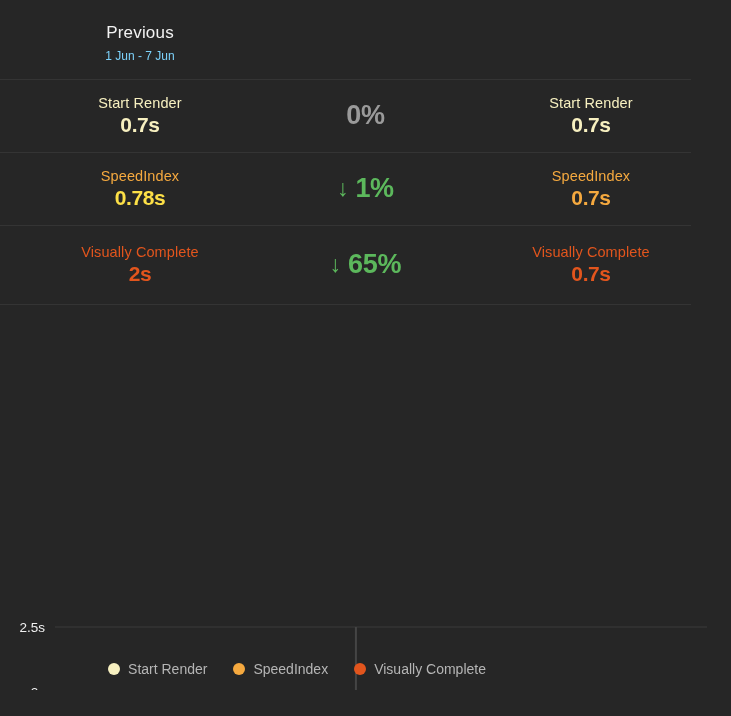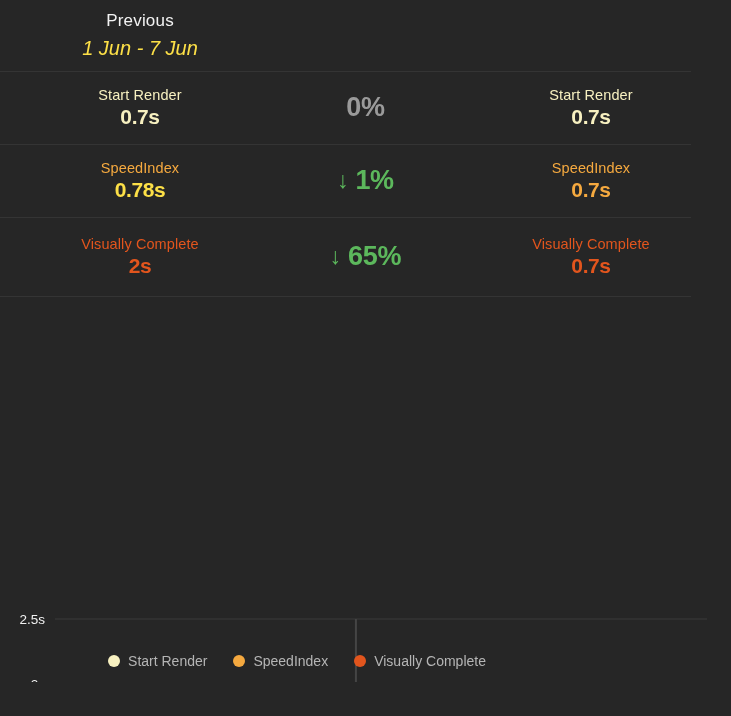--- a/index.html
+++ b/index.html
@@ -19,20 +19,21 @@
     width: 731px;
     height: 716px;
     position: relative;
     background: #262626;
     box-sizing: border-box;
   }
 
   
   .compare-table {
     width: 691px;
+    margin-top: 8px;
   }
 
   .compare-row {
     display: flex;
     align-items: center;
     border-bottom: 1px solid #343434;
     box-sizing: border-box;
   }
 
   .compare-row.header-row {
@@ -60,24 +61,23 @@
   .cell.latest { flex: 0 0 280px; }
 
   .col-title {
     color: #f2f2f2;
     font-size: 17px;
     font-weight: 400;
     letter-spacing: .2px;
     margin-bottom: 7px;
   }
   .col-range {
-    color: #fde047;
-    font-size: 20px;
+    color: #7dd3fc;
+    font-size: 12px;
     font-weight: 400;
-    font-style: italic;
   }
 
   .metric-label {
     font-size: 14.5px;
     font-weight: 400;
     margin-bottom: 2px;
     letter-spacing: .1px;
   }
   .metric-value {
     font-size: 21px;

